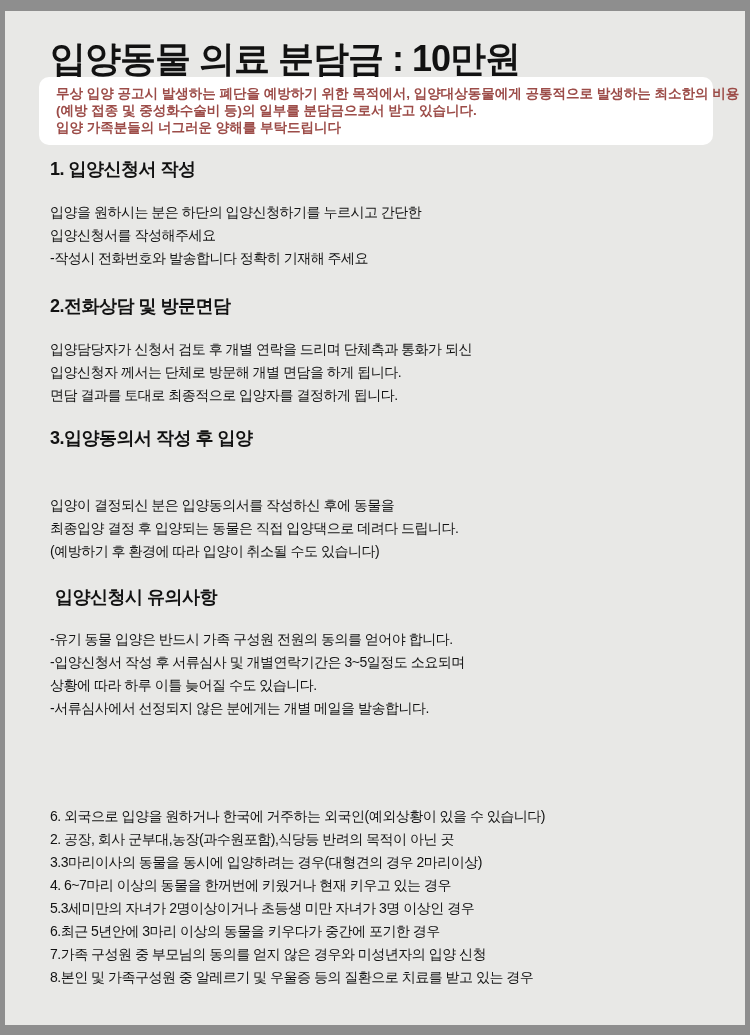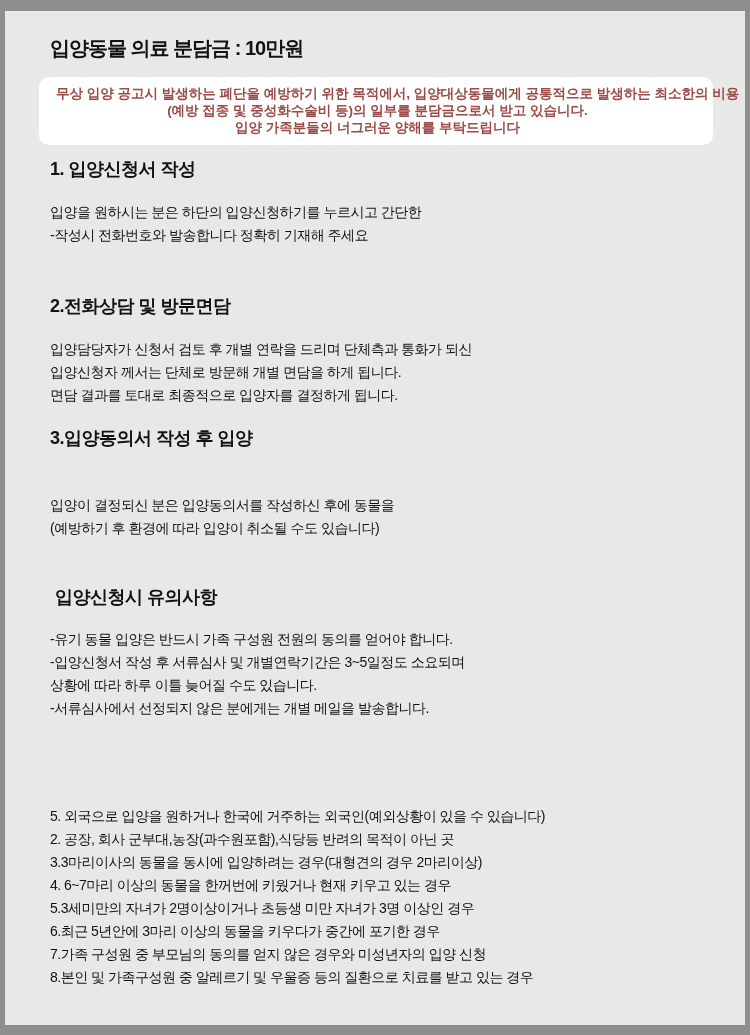--- a/index.html
+++ b/index.html
@@ -19,42 +19,41 @@
     top: 11px;
     left: 5px;
     width: 740px;
     height: 1014px;
     background: var(--page_bg, #e8e8e8);
   }
   .abs { position: absolute; }
   .page-title {
     left: 45px;
     top: 24px;
-    font-size: 20px;
+    font-size: 36px;
     font-weight: bold;
     color: var(--text, #111);
     letter-spacing: -1px;
     white-space: nowrap;
   }
   .notice-box {
     left: 34px;
     top: 66px;
     width: 643px;
     min-height: 47px;
     background: var(--notice_bg, #fff);
     border-radius: 10px;
     padding: 8px 14px 9px 17px;
   }
   .notice-line {
     font-size: 13.5px;
     line-height: 17px;
     font-weight: bold;
     color: var(--notice_text, #9c4c48);
     white-space: nowrap;
-    text-align: center;
   }
   .heading {
     font-size: 18px;
     font-weight: bold;
     color: var(--text, #111);
     letter-spacing: -0.5px;
     white-space: nowrap;
   }
   .bodytext {
     font-size: 14px;
@@ -87,46 +86,48 @@
 
   <div class="abs notice-box">
     <div class="notice-line">무상 입양 공고시 발생하는 폐단을 예방하기 위한 목적에서, 입양대상동물에게 공통적으로 발생하는 최소한의 비용</div>
     <div class="notice-line">(예방 접종 및 중성화수술비 등)의 일부를 분담금으로서 받고 있습니다.</div>
     <div class="notice-line">입양 가족분들의 너그러운 양해를 부탁드립니다</div>
   </div>
 
   <div class="abs heading h-step1">1. 입양신청서 작성</div>
   <div class="abs bodytext b-step1">
     <div class="line">입양을 원하시는 분은 하단의 입양신청하기를 누르시고 간단한</div>
+    <div class="line">입양신청서를 작성해주세요</div>
     <div class="line">-작성시 전화번호와 발송합니다 정확히 기재해 주세요</div>
   </div>
 
   <div class="abs heading h-step2">2.전화상담 및 방문면담</div>
   <div class="abs bodytext b-step2">
     <div class="line">입양담당자가 신청서 검토 후 개별 연락을 드리며 단체측과 통화가 되신</div>
     <div class="line">입양신청자 께서는 단체로 방문해 개별 면담을 하게 됩니다.</div>
     <div class="line">면담 결과를 토대로 최종적으로 입양자를 결정하게 됩니다.</div>
   </div>
 
   <div class="abs heading h-step3">3.입양동의서 작성 후 입양</div>
   <div class="abs bodytext b-step3">
     <div class="line">입양이 결정되신 분은 입양동의서를 작성하신 후에 동물을</div>
+    <div class="line">최종입양 결정 후 입양되는 동물은 직접 입양댁으로 데려다 드립니다.</div>
     <div class="line">(예방하기 후 환경에 따라 입양이 취소될 수도 있습니다)</div>
   </div>
 
   <div class="abs heading h-caution">입양신청시 유의사항</div>
   <div class="abs bodytext b-caution">
     <div class="line">-유기 동물 입양은 반드시 가족 구성원 전원의 동의를 얻어야 합니다.</div>
     <div class="line">-입양신청서 작성 후 서류심사 및 개별연락기간은 3~5일정도 소요되며</div>
     <div class="line">상황에 따라 하루 이틀 늦어질 수도 있습니다.</div>
     <div class="line">-서류심사에서 선정되지 않은 분에게는 개별 메일을 발송합니다.</div>
   </div>
 
   <div class="abs bodytext b-excl">
-    <div class="line">5. 외국으로 입양을 원하거나 한국에 거주하는 외국인(예외상황이 있을 수 있습니다)</div>
+    <div class="line">6. 외국으로 입양을 원하거나 한국에 거주하는 외국인(예외상황이 있을 수 있습니다)</div>
     <div class="line">2. 공장, 회사 군부대,농장(과수원포함),식당등 반려의 목적이 아닌 곳</div>
     <div class="line">3.3마리이사의 동물을 동시에 입양하려는 경우(대형견의 경우 2마리이상)</div>
     <div class="line">4. 6~7마리 이상의 동물을 한꺼번에 키웠거나 현재 키우고 있는 경우</div>
     <div class="line">5.3세미만의 자녀가 2명이상이거나 초등생 미만 자녀가 3명 이상인 경우</div>
     <div class="line">6.최근 5년안에 3마리 이상의 동물을 키우다가 중간에 포기한 경우</div>
     <div class="line">7.가족 구성원 중 부모님의 동의를 얻지 않은 경우와 미성년자의 입양 신청</div>
     <div class="line">8.본인 및 가족구성원 중 알레르기 및 우울증 등의 질환으로 치료를 받고 있는 경우</div>
   </div>
 
 </div>

